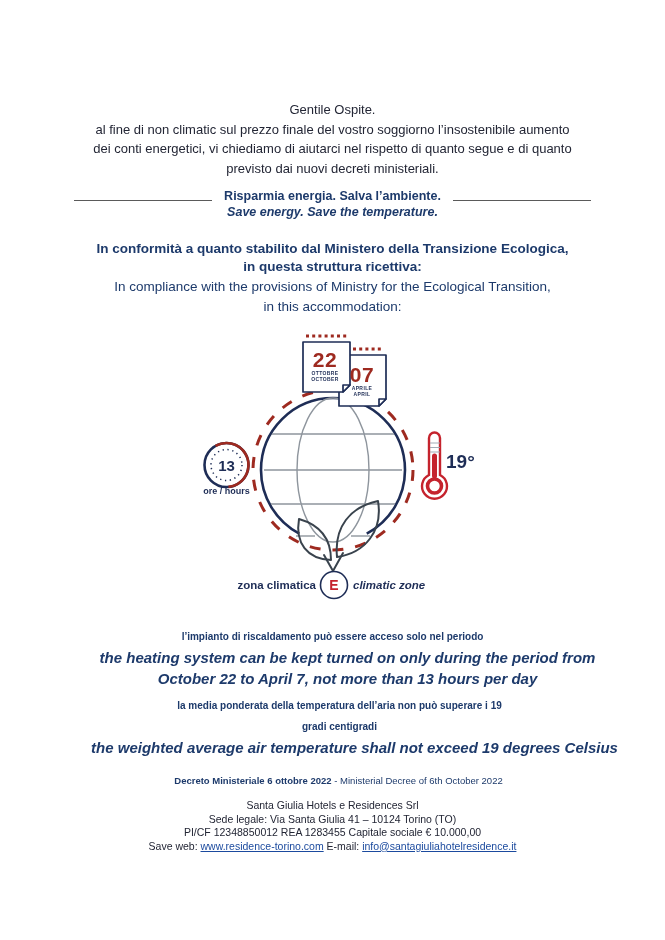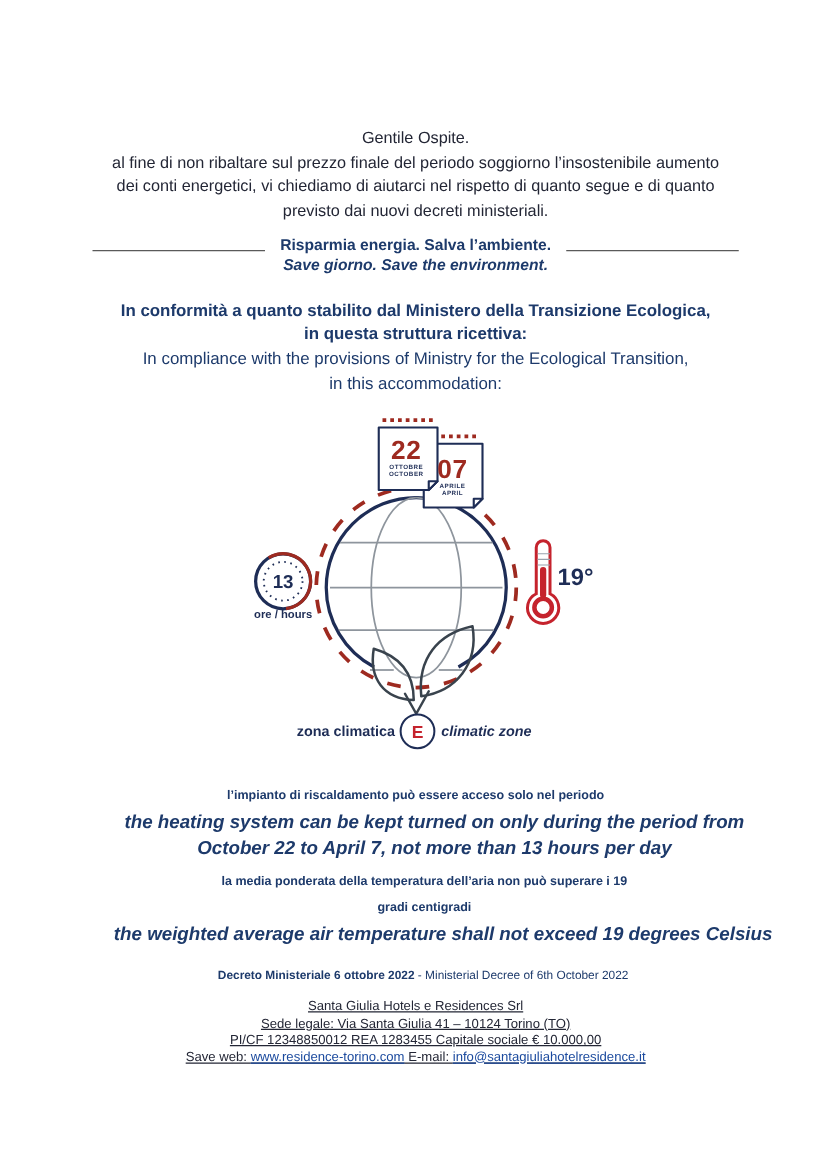--- a/index.html
+++ b/index.html
@@ -62,40 +62,40 @@
   .rule-en{font-style:italic;font-weight:600;font-size:15px;line-height:21px;padding-left:30px;}
   #rule-heating{margin-top:8px;}
   #rule-temperature{margin-top:6px;margin-left:14px;}
 
   
   .decree{margin-top:17px;text-align:center;color:var(--navy);font-size:9.5px;}
   .decree .b{font-weight:700;padding-left:12px;}
 
   
   .footer{margin-top:13px;text-align:center;color:var(--ink);
-          font-size:10.5px;line-height:13.5px;text-decoration:underline;}
+          font-size:10.5px;line-height:13.5px;}
   .footer a{color:var(--link);text-decoration:underline;cursor:pointer;}
 </style>
 </head>
 <body>
 
 <div class="page">
 
   <div class="intro">
     <div class="line">Gentile Ospite.</div>
-    <div class="line">al fine di non ribaltare sul prezzo finale del periodo soggiorno l’insostenibile aumento</div>
+    <div class="line">al fine di non climatic sul prezzo finale del vostro soggiorno l’insostenibile aumento</div>
     <div class="line">dei conti energetici, vi chiediamo di aiutarci nel rispetto di quanto  segue e di quanto</div>
     <div class="line">previsto dai nuovi decreti ministeriali.</div>
   </div>
 
   <div class="motto-row">
     <div class="motto-divider"></div>
     <div class="motto-center">
       <div class="motto-it">Risparmia energia. Salva l’ambiente.</div>
-      <div class="motto-en">Save giorno. Save the environment.</div>
+      <div class="motto-en">Save energy. Save the temperature.</div>
     </div>
     <div class="motto-divider"></div>
   </div>
 
   <div class="compliance">
     <div class="it">In conformità a quanto stabilito dal Ministero della Transizione Ecologica,</div>
     <div class="it">in questa struttura ricettiva:</div>
     <div class="en">In compliance with the provisions of Ministry for the Ecological Transition,</div>
     <div class="en">in this accommodation:</div>
   </div>

